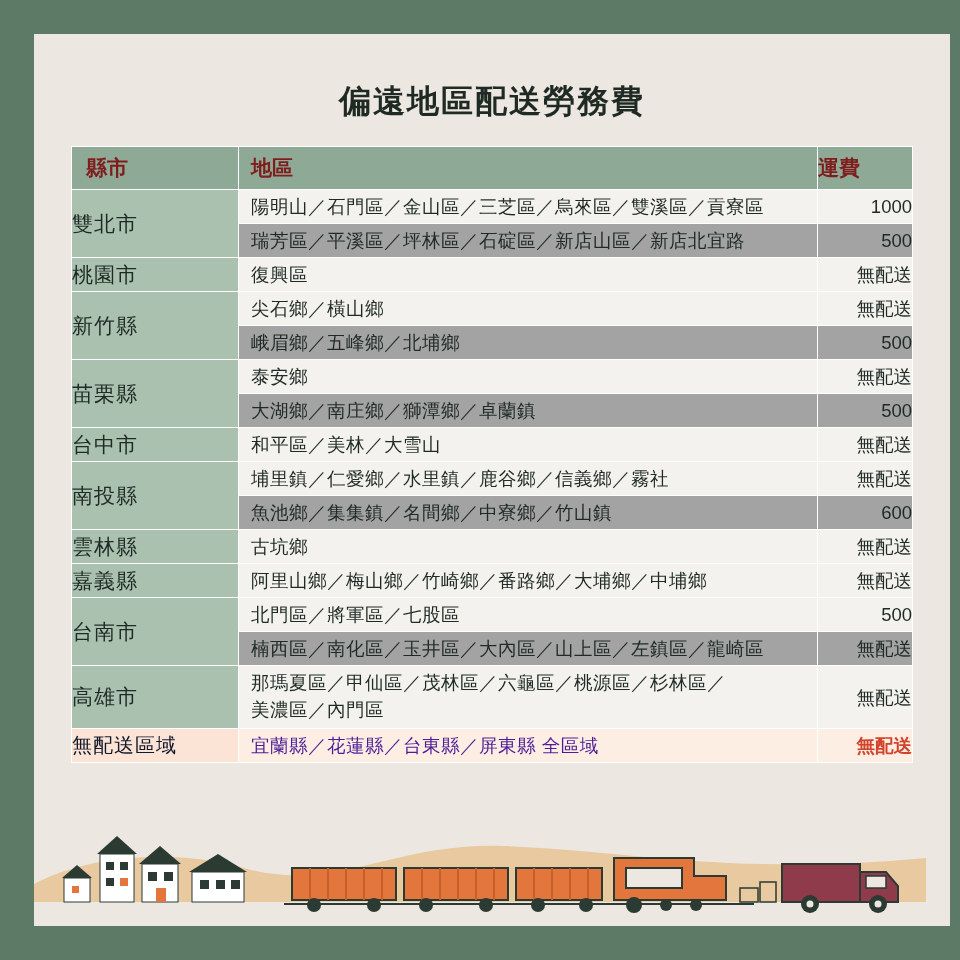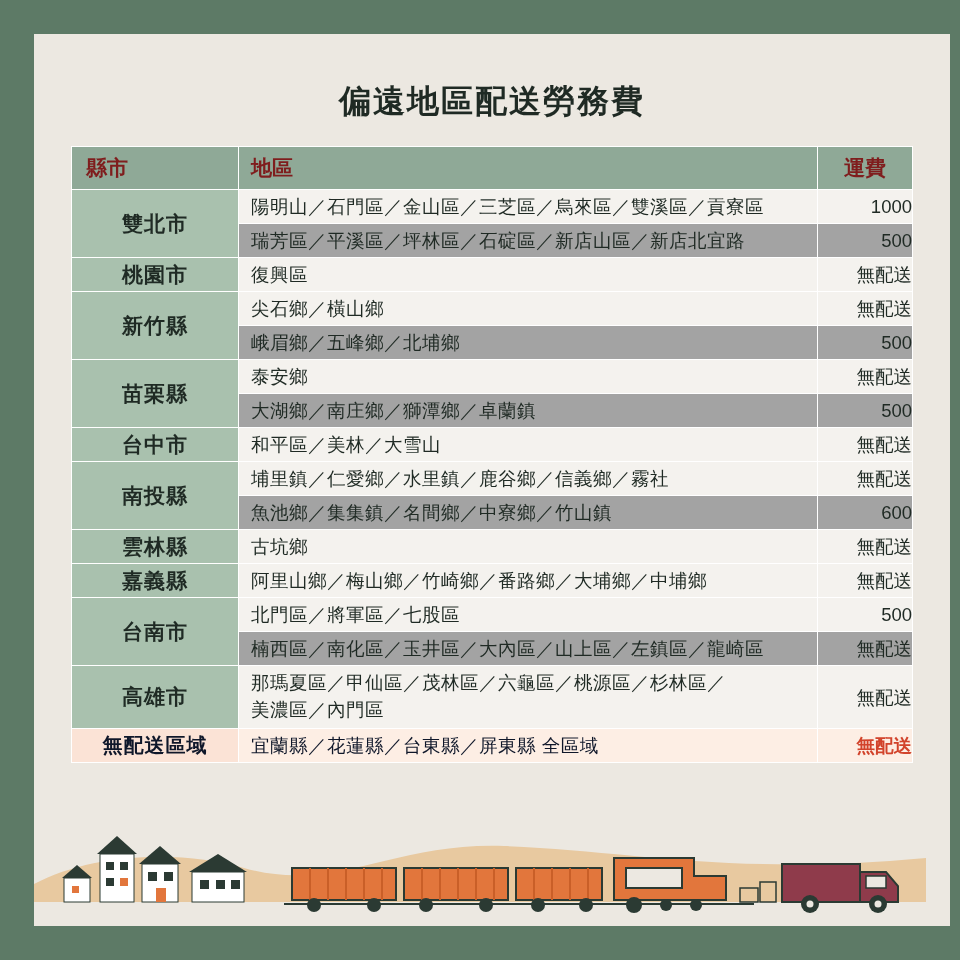--- a/index.html
+++ b/index.html
@@ -44,27 +44,26 @@
 
   thead th{
     background:#8fa997;
     color:#7f1d1d;
     font-size:21px;
     font-weight:bold;
     height:42px;
   }
   th.c-city{text-align:left;padding-left:14px;}
   th.c-area{text-align:left;padding-left:12px;margin-top:35px;}
-  th.c-fee{text-align:center;font-family:Liberation Serif, serif;}
+  th.c-fee{text-align:left;font-family:Liberation Serif, serif;}
 
   td.city{
     background:#a9c1ae;
-    text-align:center;
     font-size:21px;
-    font-weight:bold;
+    font-weight:normal;
     letter-spacing:1px;
   }
   td.area{
     background:#f4f2ee;
     text-align:left;
     padding-left:12px;
     height:33px;
     letter-spacing:0.5px;
     margin-top:46px;
   }
@@ -75,21 +74,21 @@
   }
   tr.alt td.area,tr.alt td.fee{background:#a3a3a3;}
 
   td.city.nodel{
     background:#fbe3d6;
     color:#0f172a;
     font-size:20px;
   }
   td.area.nodel{
     background:#fdeee4;
-    color:#0f172a;
+    color:#4c1d95;
   }
   td.fee.nodel{
     background:#fdeee4;
     color:#d2432b;
     font-weight:bold;
   }
   .area2{line-height:1.45;}
 
   
   #scene{

